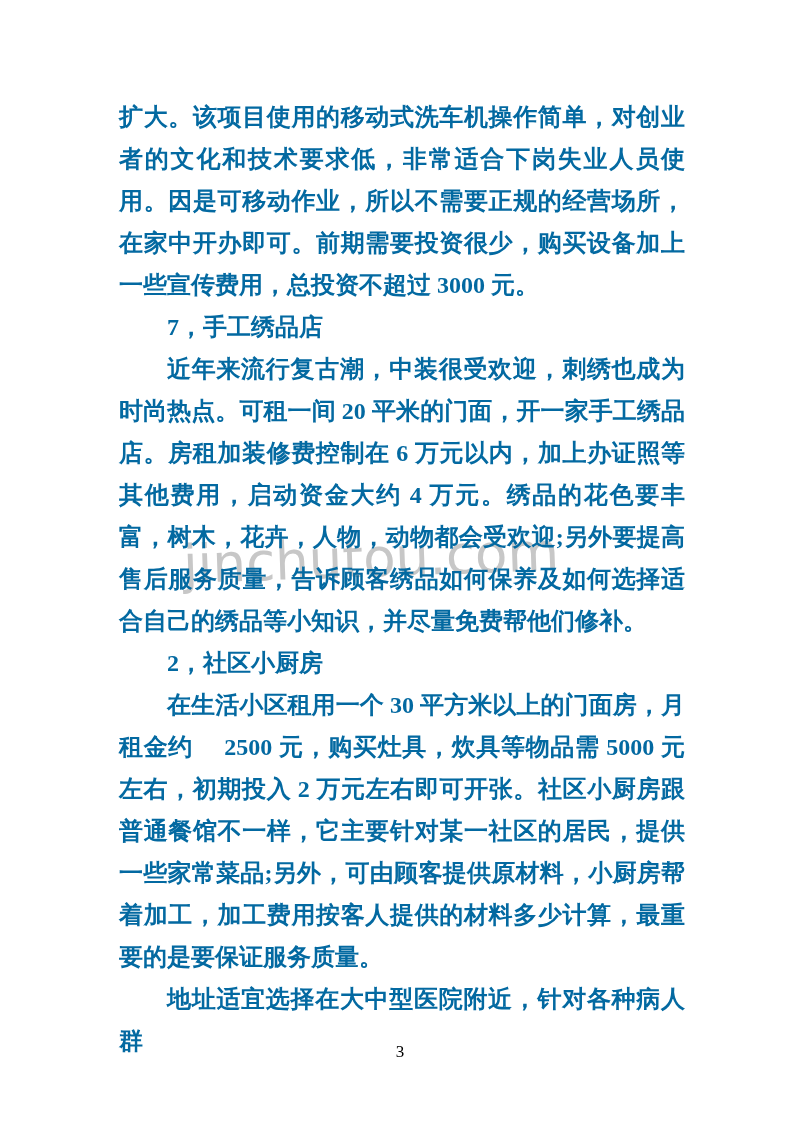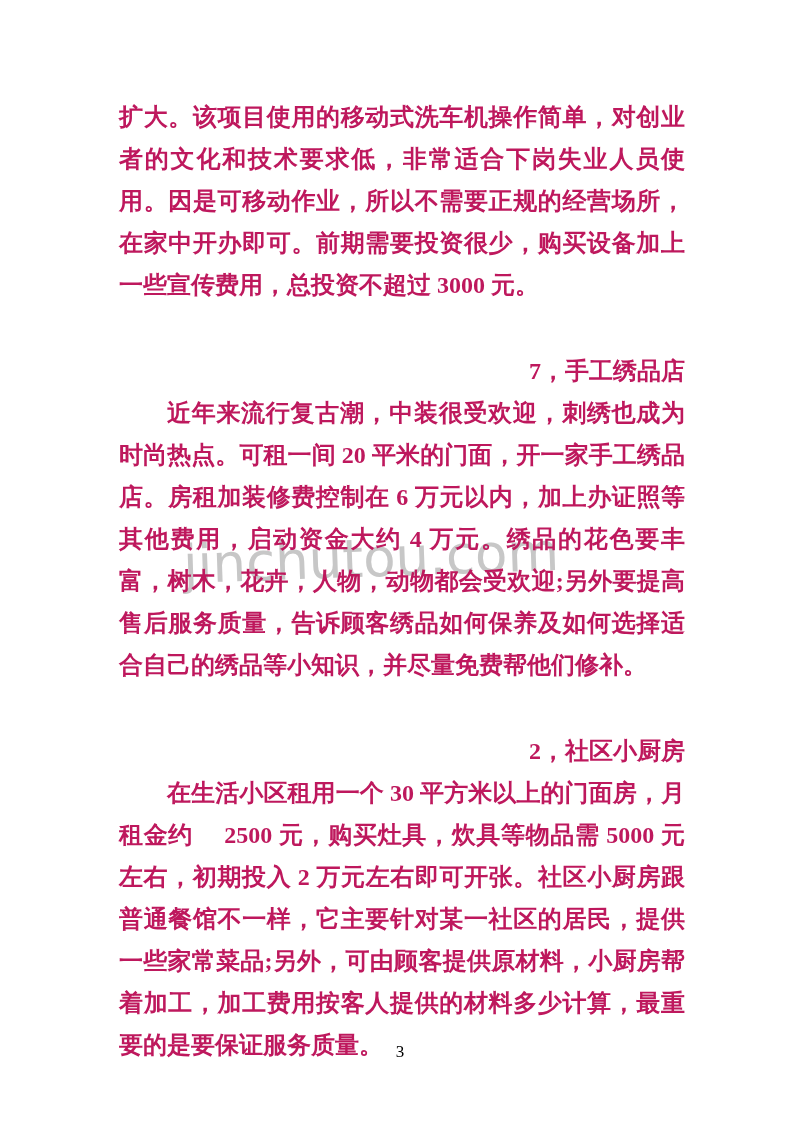--- a/index.html
+++ b/index.html
@@ -32,36 +32,35 @@
     user-select: none;
   }
   .text-block {
     position: absolute;
     left: 119px;
     top: 96px;
     width: 566px;
     z-index: 1;
     font-size: 24px;
     font-weight: bold;
-    color: #be185d;
+    color: #0369a1;
     line-height: 42px;
   }
   .text-block p {
     margin: 0;
     padding: 0;
     text-align: justify;
     text-justify: inter-character;
   }
   .text-block p.indent {
     text-indent: 2em;
   }
   .text-block p.heading {
     text-indent: 2em;
-    text-align: right;
-    margin-top: 44px;
+    text-align: left;
   }
   .page-number {
     position: absolute;
     left: 0;
     top: 1042px;
     width: 800px;
     text-align: center;
     font-size: 17px;
     font-weight: normal;
     color: #000000;
@@ -74,17 +73,18 @@
 <div class="page">
 
   <div class="watermark">jinchutou.com</div>
 
   <div class="text-block">
     <p>扩大。该项目使用的移动式洗车机操作简单，对创业者的文化和技术要求低，非常适合下岗失业人员使用。因是可移动作业，所以不需要正规的经营场所，在家中开办即可。前期需要投资很少，购买设备加上一些宣传费用，总投资不超过 3000 元。</p>
     <p class="heading">7，手工绣品店</p>
     <p class="indent">近年来流行复古潮，中装很受欢迎，刺绣也成为时尚热点。可租一间 20 平米的门面，开一家手工绣品店。房租加装修费控制在 6 万元以内，加上办证照等其他费用，启动资金大约 4 万元。绣品的花色要丰富，树木，花卉，人物，动物都会受欢迎;另外要提高售后服务质量，告诉顾客绣品如何保养及如何选择适合自己的绣品等小知识，并尽量免费帮他们修补。</p>
     <p class="heading">2，社区小厨房</p>
     <p class="indent">在生活小区租用一个 30 平方米以上的门面房，月租金约　 2500 元，购买灶具，炊具等物品需 5000 元左右，初期投入 2 万元左右即可开张。社区小厨房跟普通餐馆不一样，它主要针对某一社区的居民，提供一些家常菜品;另外，可由顾客提供原材料，小厨房帮着加工，加工费用按客人提供的材料多少计算，最重要的是要保证服务质量。</p>
+    <p class="indent">地址适宜选择在大中型医院附近，针对各种病人群</p>
   </div>
 
   <div class="page-number">3</div>
 
 </div>
 
 </body></html>

